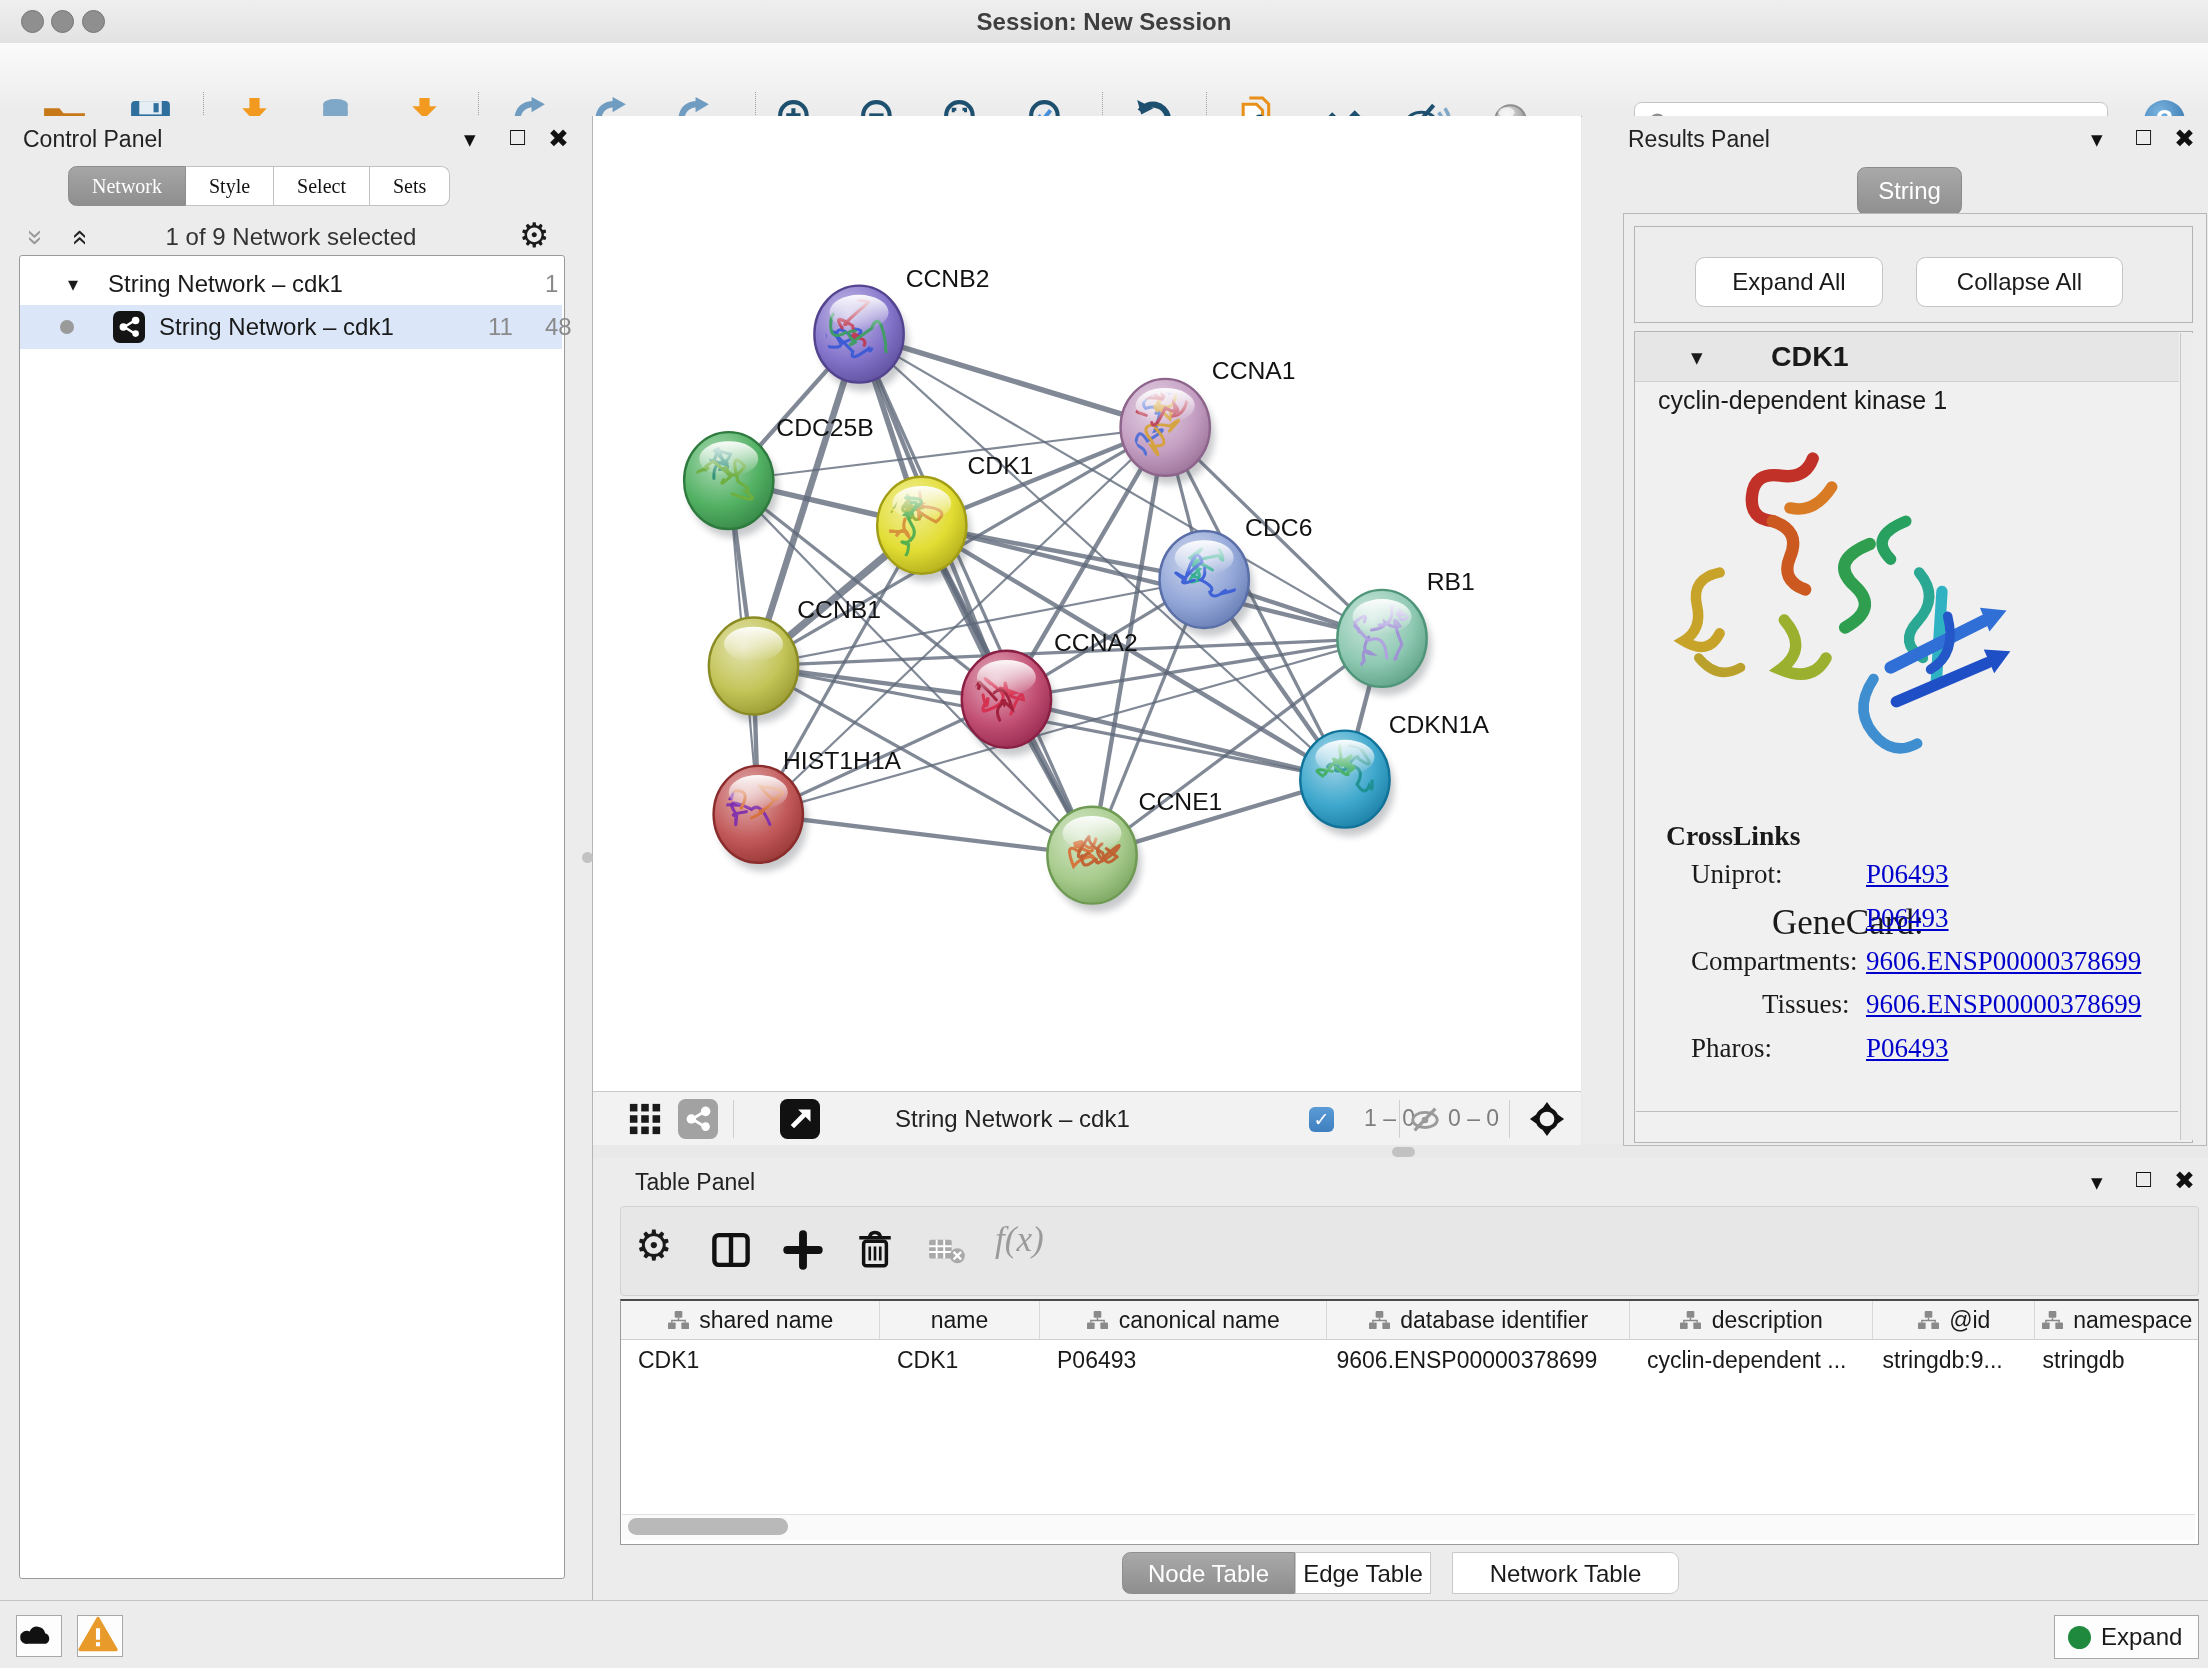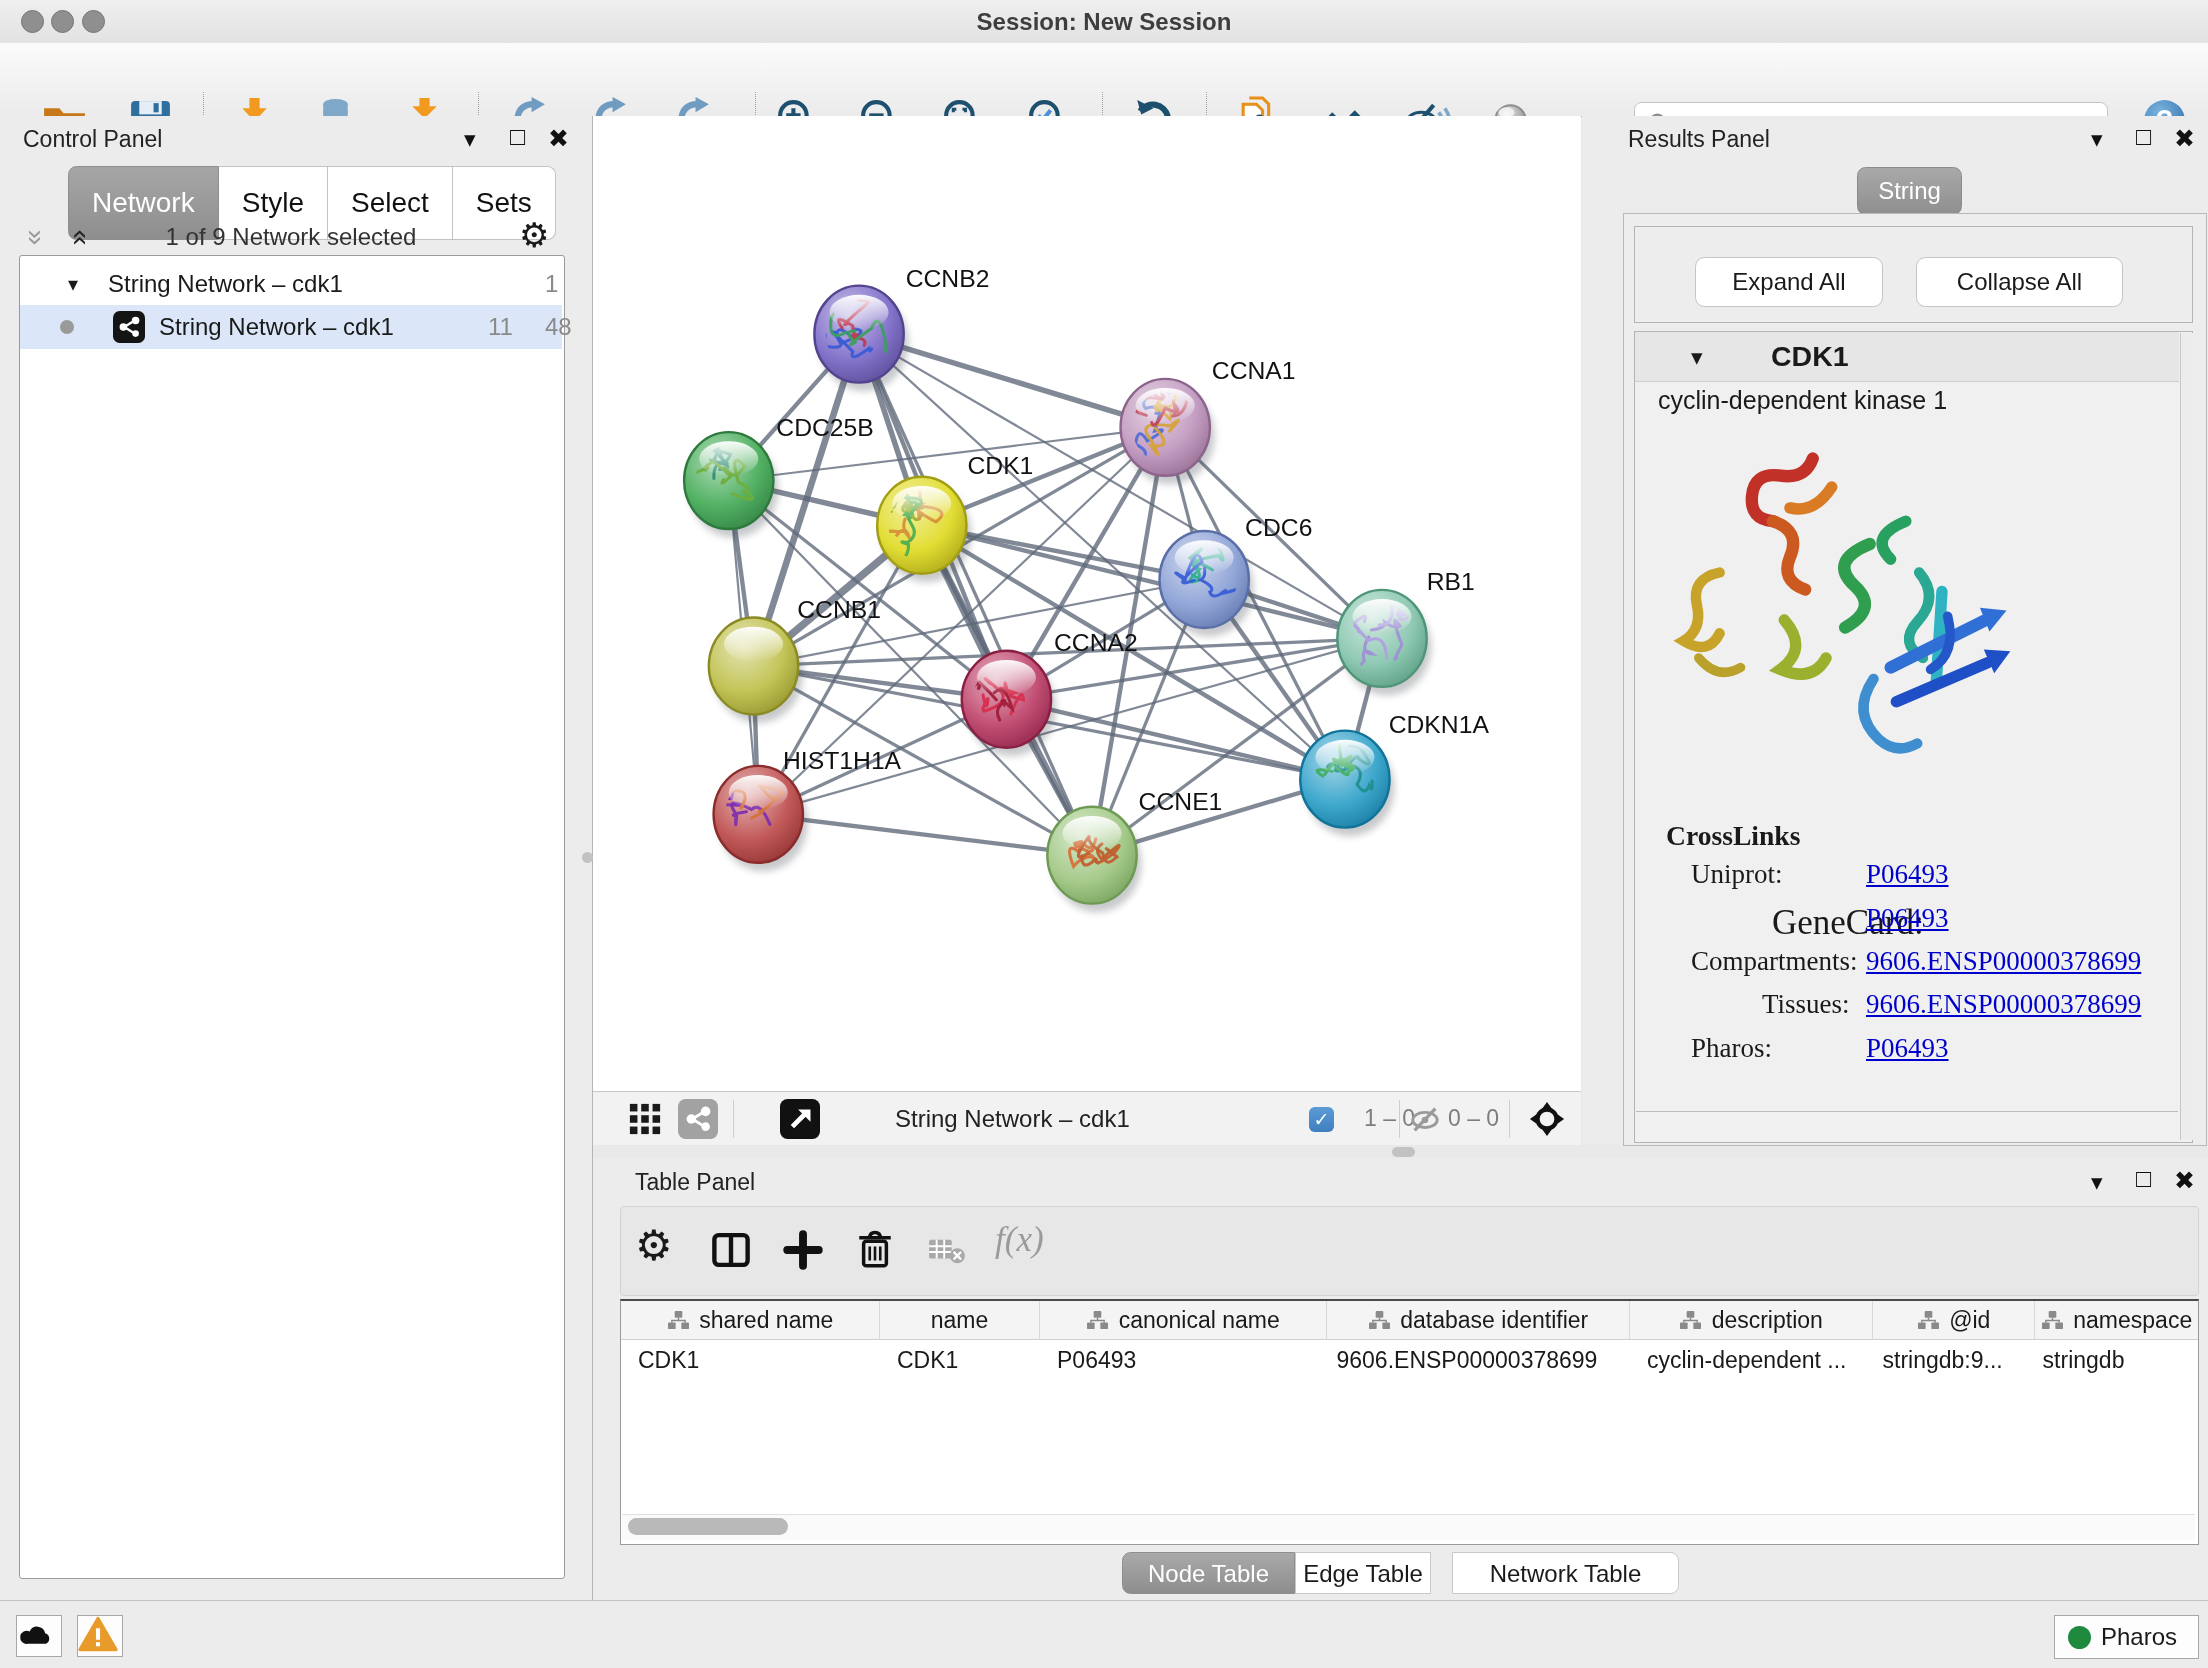--- a/index.html
+++ b/index.html
@@ -19,22 +19,22 @@
   #searchbox{left:1634px;top:59px;width:472px;height:42px;background:#fff;border:1px solid #c3c3c3;
              border-radius:7.6px;}
   #searchbox input{position:absolute;left:49px;top:1.9px;width:409px;height:36px;border:none;outline:none;
              font-size:23px;background:transparent;}
   
   .ph-title{font-size:23px;color:#222;}
   .ph-ic{font-size:25px;color:#111;cursor:pointer;line-height:25px;}
   
   #controlpanel{left:0;top:116px;width:592px;height:1484px;background:#ececec;border-right:1px solid #b5b5b5;}
   .tabbar{display:flex;}
-  .tabbtn{height:38px;line-height:38px;padding:17px 23px;font-size:28px;background:#fff;color:#111;
-          border:1px solid #c2c2c2;border-left:none;cursor:pointer;}
+  .tabbtn{height:38px;line-height:38px;padding:0 23px;font-size:20px;background:#fff;color:#111;
+          border:1px solid #c2c2c2;border-left:none;cursor:pointer;font-family:Liberation Serif, serif;}
   .tabbtn.first{border-left:1px solid #c2c2c2;border-radius:8.6px 0 0 8.6px;}
   .tabbtn.last{border-radius:0 8.6px 8.6px 0;}
   .tabbtn.sel{background:linear-gradient(#a6a6a6,#8e8e8e);color:#fff;border-color:#8e8e8e;}
   .chev{display:inline-block;font-size:28.5px;color:#9a9a9a;transform:rotate(90deg);cursor:pointer;}
   .chev.up{transform:rotate(-90deg);color:#222;}
   #netlistbox{left:19px;top:255px;width:544px;height:1322px;background:#fff;border:1px solid #9a9a9a;border-radius:2.9px;}
   .treerow{position:absolute;left:0;width:542px;height:44px;font-size:24px;line-height:44px;cursor:pointer;}
   .treerow .num{position:absolute;color:#8a8a8a;}
   .sharebadge{position:absolute;width:32px;height:32px;border-radius:6.7px;background:#141414;top:5.7px;}
   .graydot{position:absolute;width:14.3px;height:14.3px;border-radius:50%;background:#9a9a9a;top:15px;}
@@ -798,15 +798,15 @@
       <path d="M13 34a8 8 0 1 1 2-15 10 10 0 0 1 19 2 7 7 0 0 1 1 13z" fill="#111"></path>
     </svg></div>
 <div class="sbtn" style="left:77px">
   <svg width="40" height="36" viewBox="0 0 48 44">
       <path d="M24 3L46 41H2z" fill="#e89b2a" stroke="#e89b2a" stroke-width="4" stroke-linejoin="round"></path>
       <rect x="21.5" y="15" width="5" height="14" fill="#fff"></rect>
       <rect x="21.5" y="32" width="5" height="5" fill="#fff"></rect>
     </svg></div>
 <div id="memorybtn" class="abs">
   <span class="dot"></span>
-  <span class="lbl">Pharos</span>
+  <span class="lbl">Expand</span>
 </div>
 
 
 </body></html>

